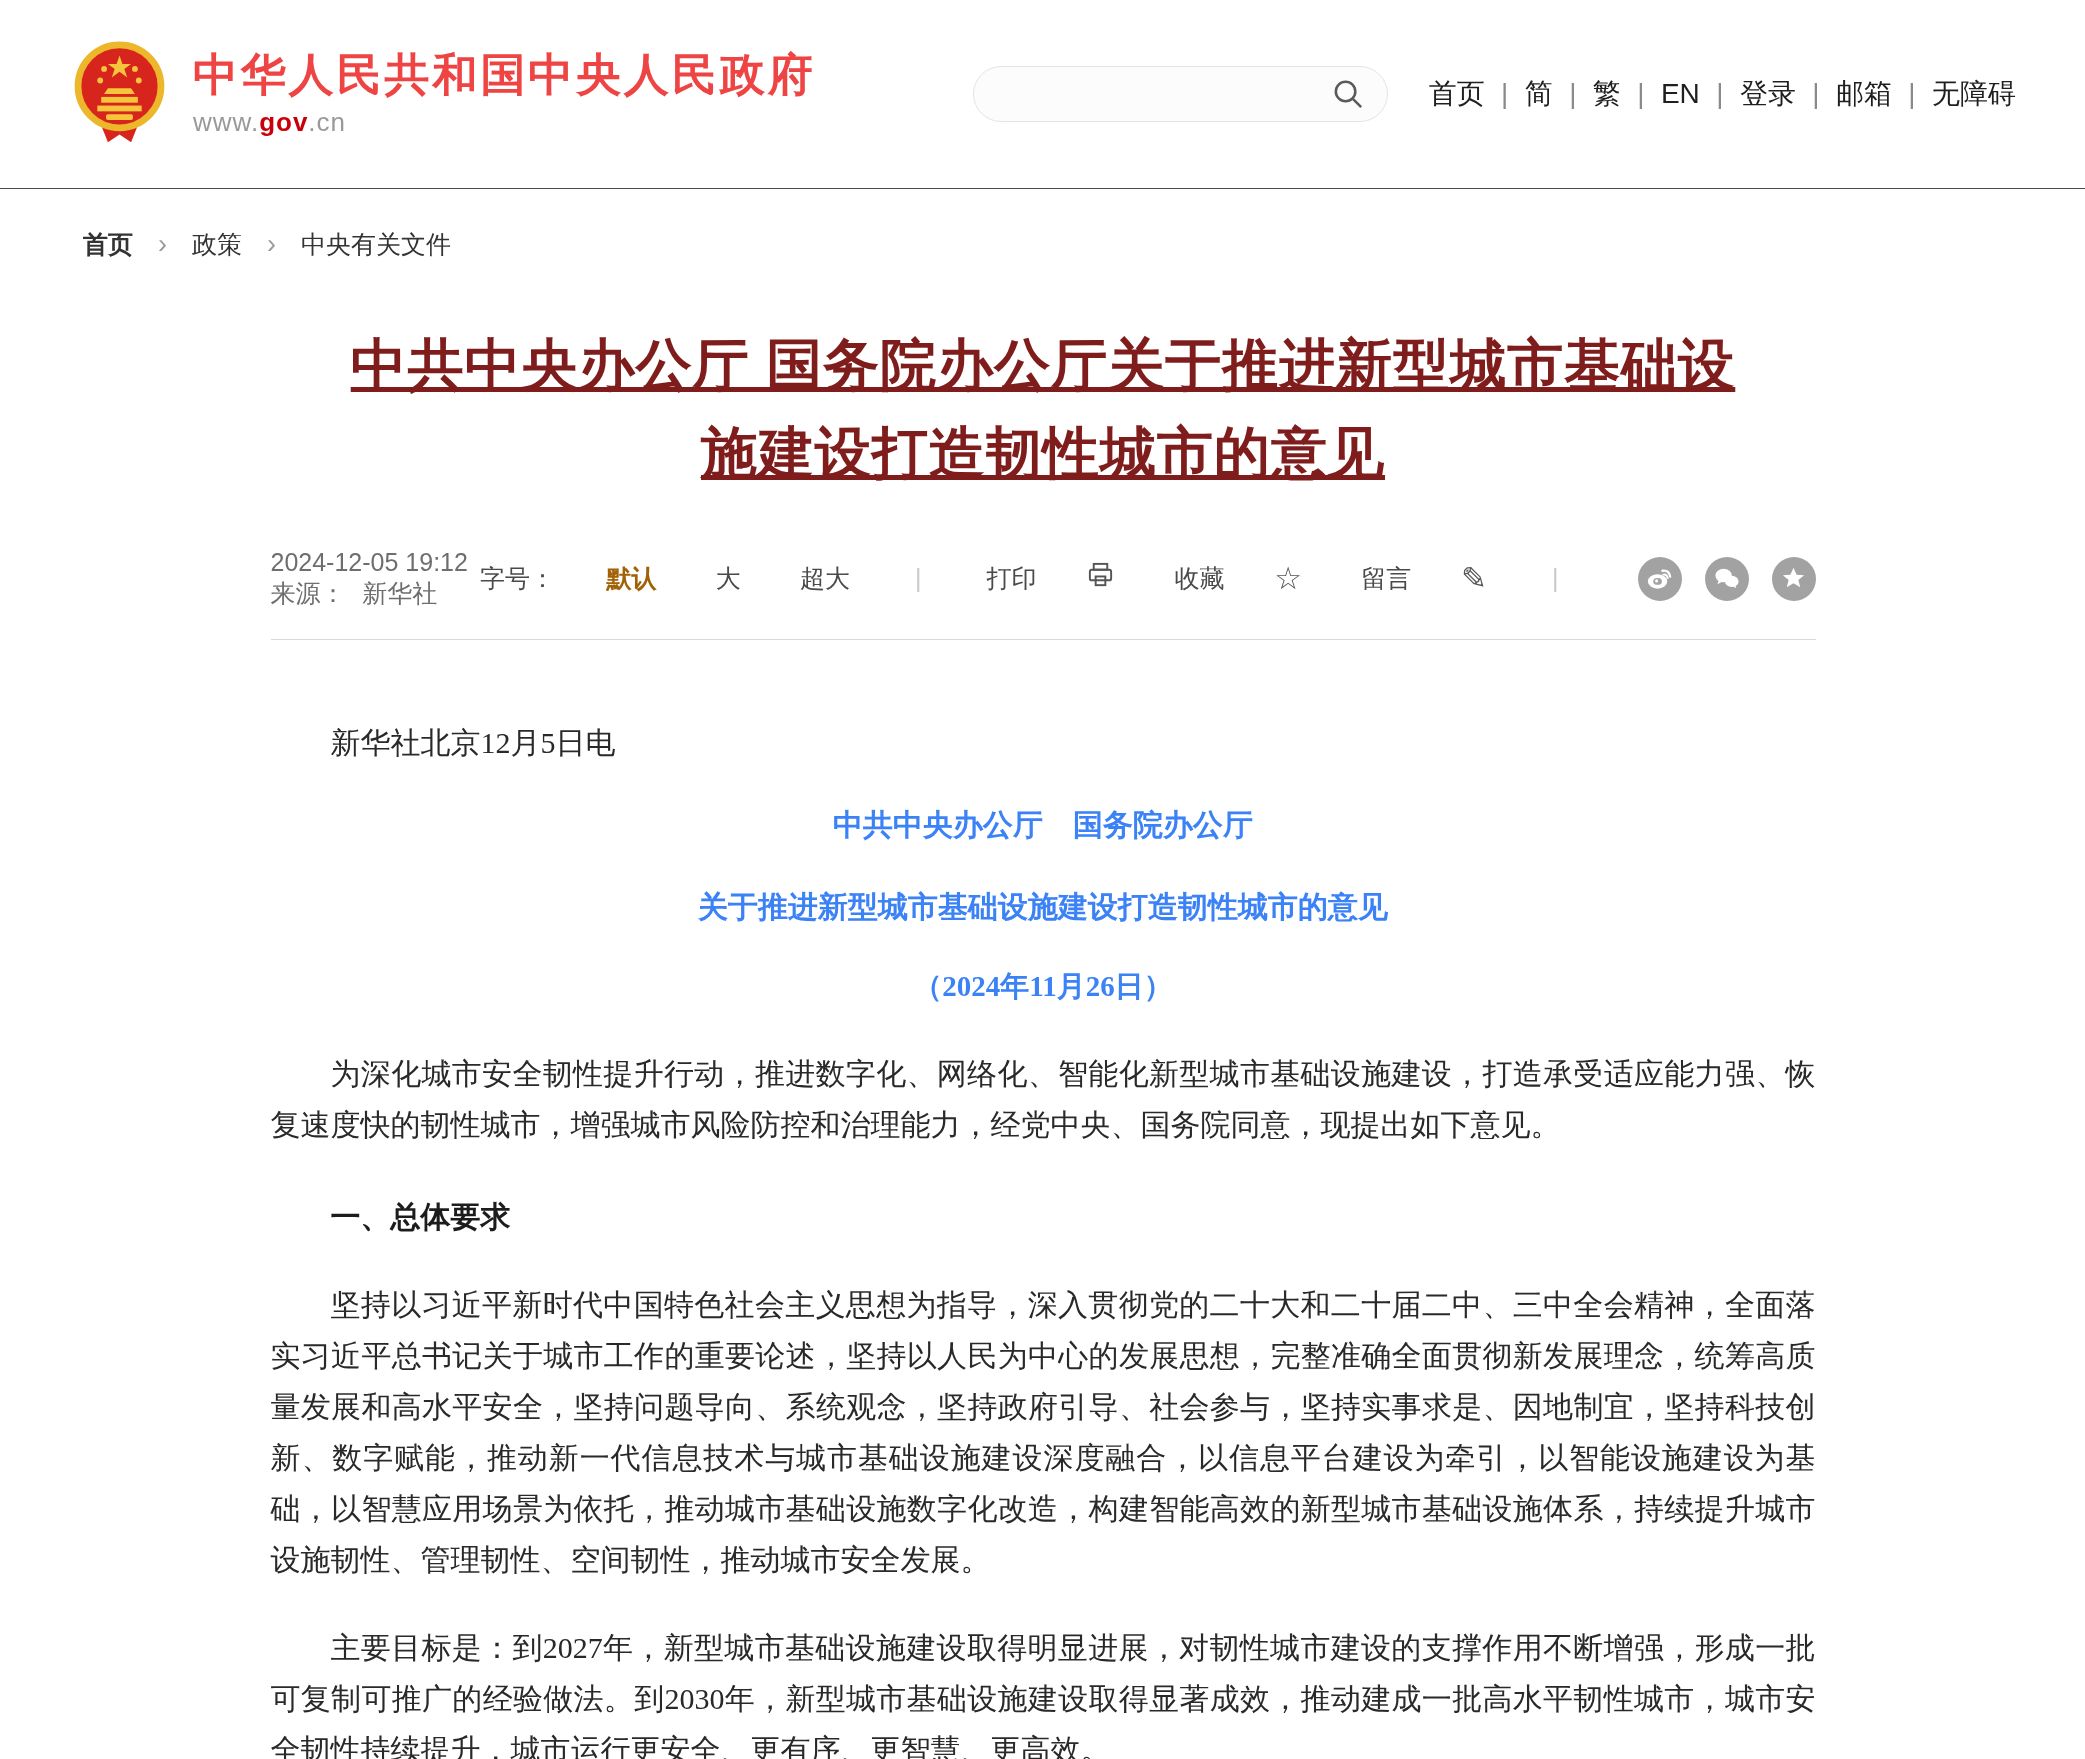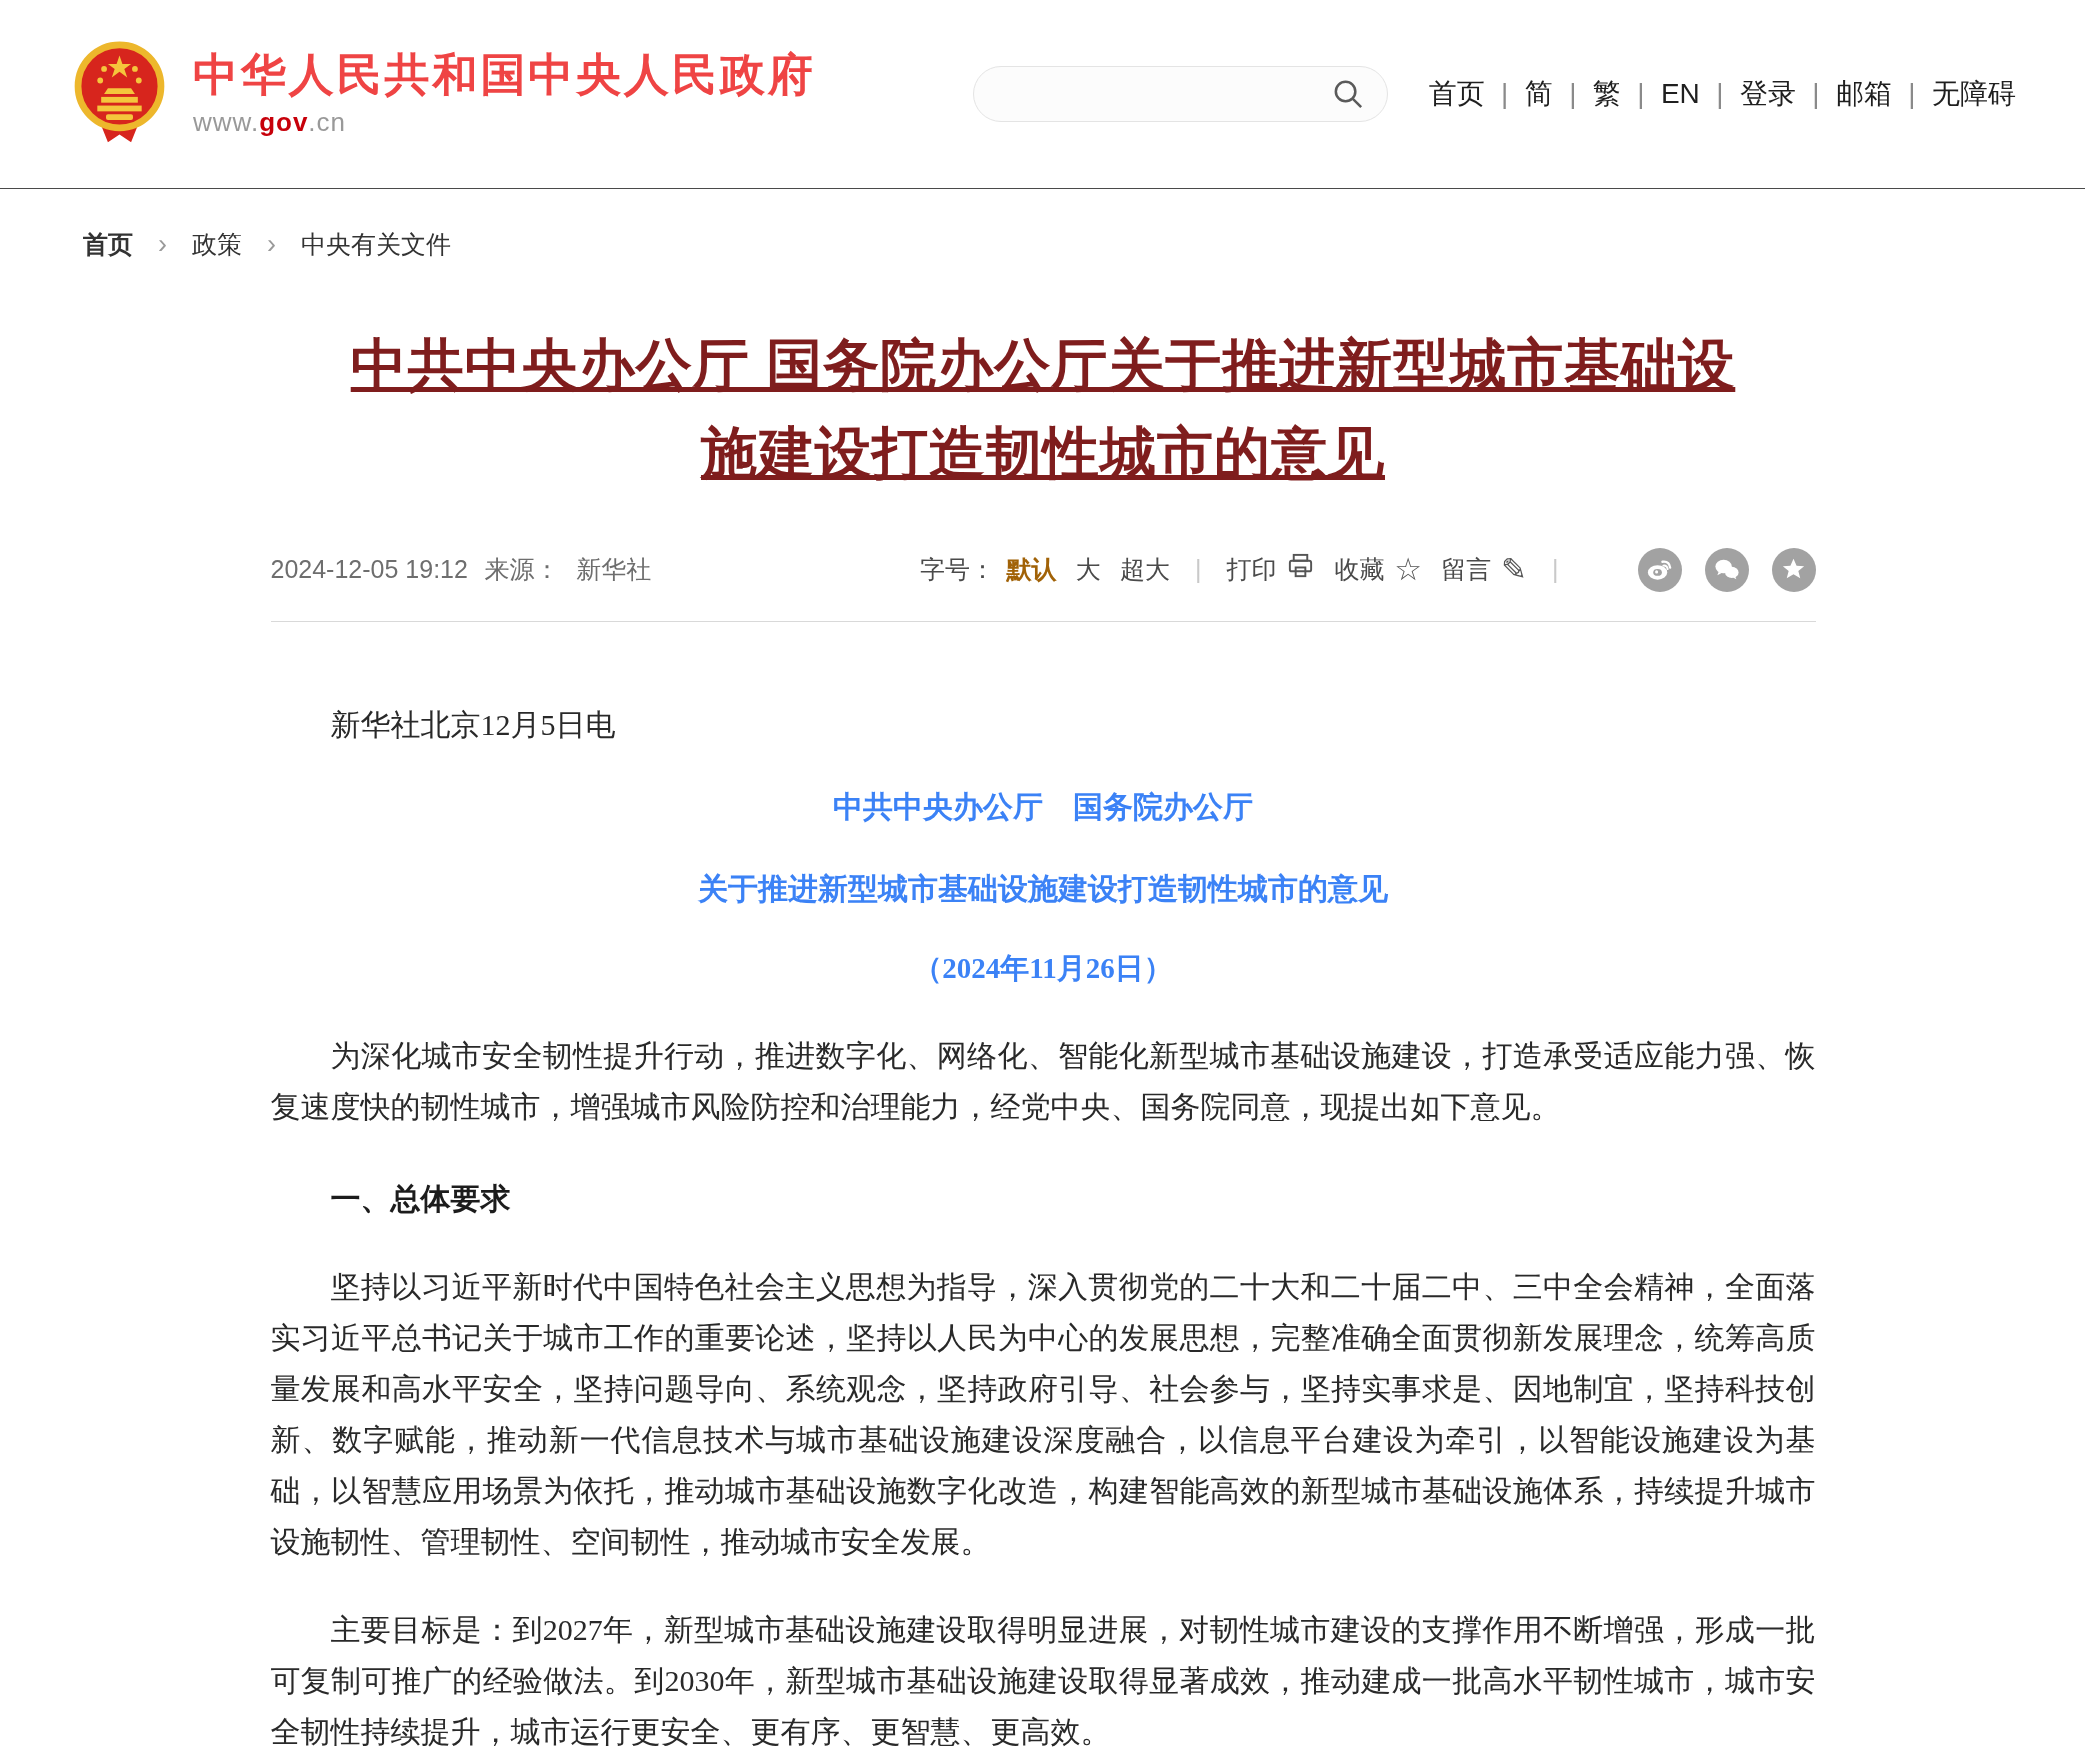--- a/index.html
+++ b/index.html
@@ -33,21 +33,21 @@
   .crumb.first { font-weight:bold; }
   .crumb-sep { color:#9a9a9a; margin:0 25px; font-size:27px; }
   
   .article { width:1545px; margin:0 auto; }
   .article-title {
     margin-top:60px; padding:0 58px; text-align:center;
     font-size:56px; font-weight:bold; color:#7f1d1d; line-height:1.58; letter-spacing:1px;text-decoration:underline;
   }
   .meta-row { margin-top:50px; display:flex; align-items:center; font-size:25px; color:#6e6e6e; }
   .meta-left span { margin-right:9.7px; }
-  .toolbar { margin-left:auto; display:flex; align-items:center; color:#4a4a4a; white-space:nowrap; }
+  .toolbar { margin-left:auto; display:flex; align-items:center; color:#4a4a4a; white-space:nowrap;gap:40px; }
   .toolbar .gap { margin-left:19.3px; cursor:pointer; }
   .font-default { color:#a16207; font-weight:bold; margin-left:11.6px; cursor:pointer; }
   .tool-sep { color:#c9c9c9; margin:0 25px; }
   .tool-icon { display:inline-block; vertical-align:middle; margin-left:9.7px; cursor:pointer; }
   .glyph-icon { font-size:31px; color:#555; line-height:1; }
   .share-group { margin-left:54px; display:flex; gap:23px; }
   .share-circle {
     width:44px; height:44px; border-radius:50%; background:#a2a2a2; cursor:pointer;
     display:flex; align-items:center; justify-content:center;
   }

